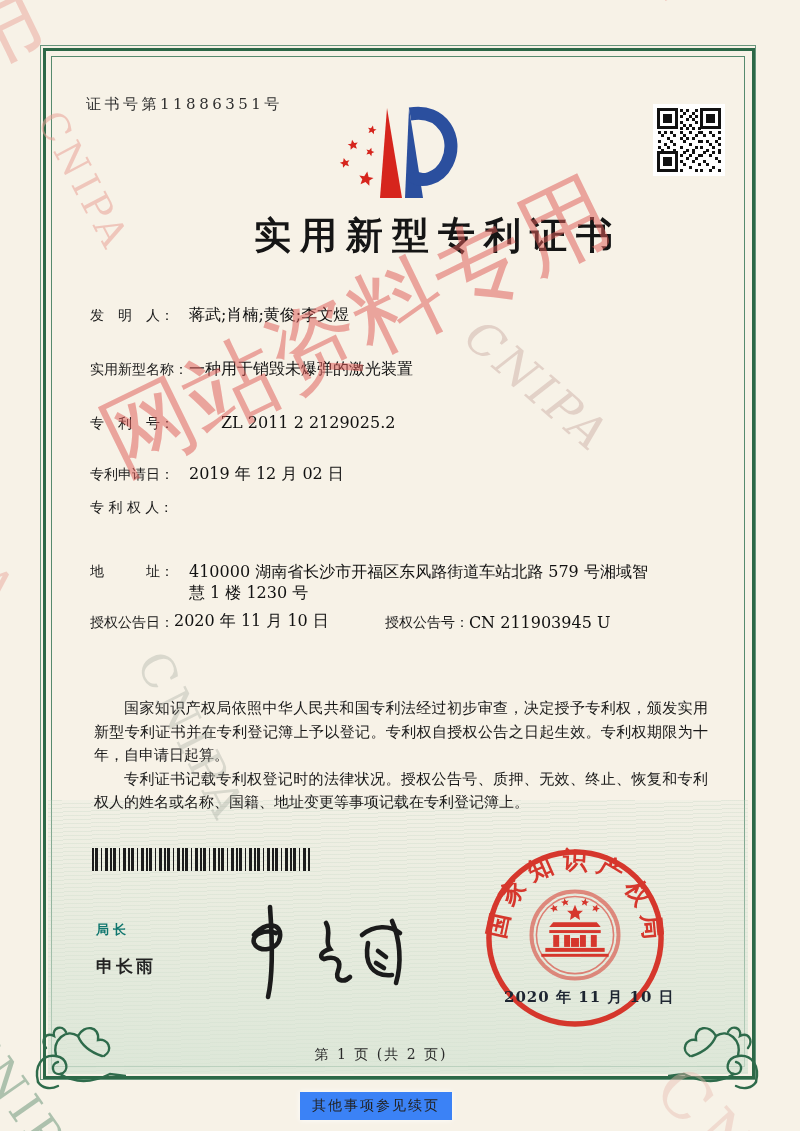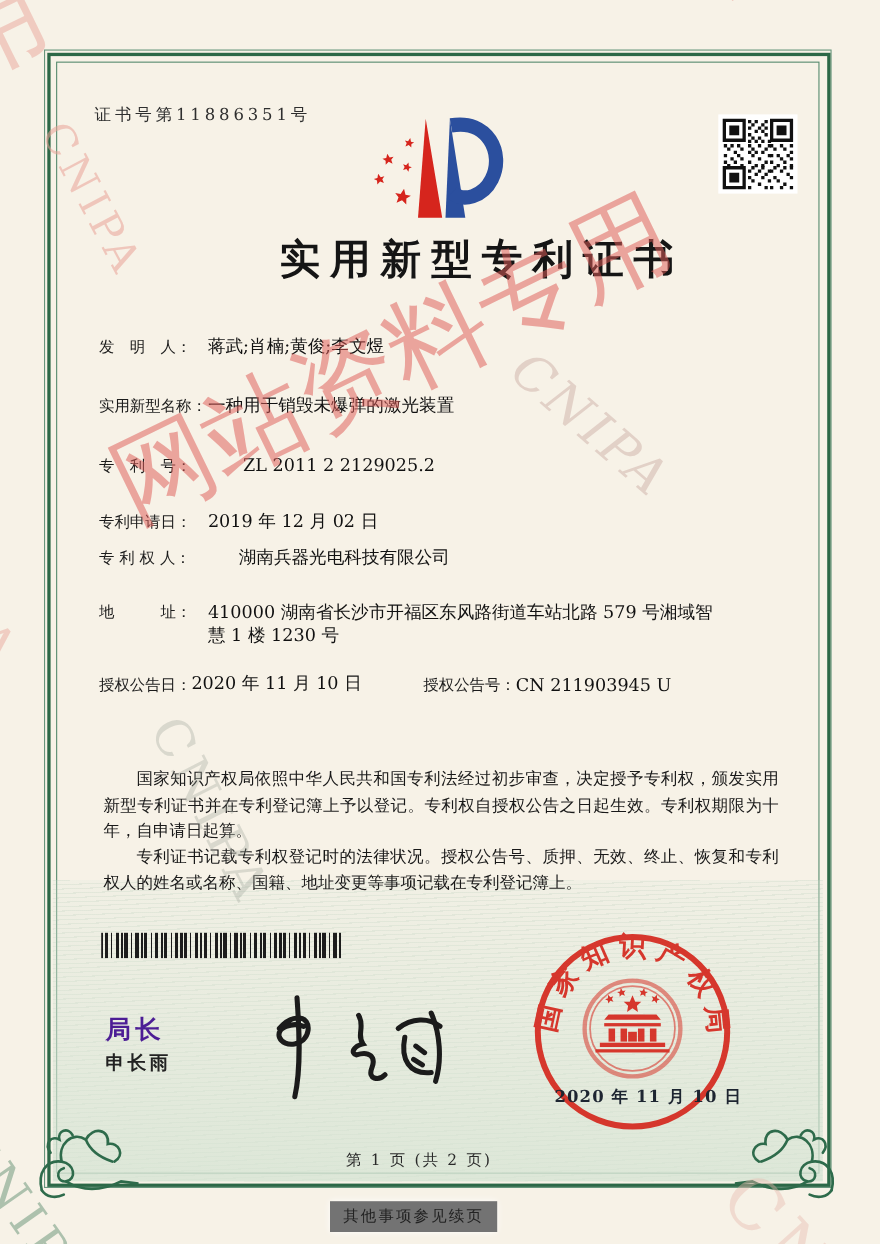--- a/index.html
+++ b/index.html
@@ -24,31 +24,31 @@
   .grantrow .flabel{width:auto;}
   .grantrow .fvalue{width:auto;}
   .g2{margin-left:56px;}
   .paras{left:94px;top:650px;width:614px;z-index:2;font-size:15px;line-height:23.5px;
          text-align:justify;color:#191919;margin-top:47px;}
   .paras p{margin:0;text-indent:2em;}
   .barcode{left:92px;top:848px;width:218px;height:23px;z-index:2;
     background:repeating-linear-gradient(90deg,#1c1c1c 0 2px,rgba(0,0,0,0) 2px 3px,
     #1c1c1c 3px 6px,rgba(0,0,0,0) 6px 9px,#1c1c1c 9px 10px,rgba(0,0,0,0) 10px 13px,
     #1c1c1c 13px 16px,rgba(0,0,0,0) 16px 18px);}
-  .director-title{left:96px;top:921px;font-size:23px;letter-spacing:4px;font-weight:700;
-    font-family:"DejaVu Sans","Liberation Sans",sans-serif;color:#4c1d95;z-index:2;}
+  .director-title{left:96px;top:921px;font-size:13px;letter-spacing:4px;font-weight:700;
+    font-family:"DejaVu Sans","Liberation Sans",sans-serif;color:#0f766e;z-index:2;}
   .director-name{left:96px;top:955px;font-size:17px;letter-spacing:3px;font-weight:700;
     font-family:"DejaVu Sans","Liberation Sans",sans-serif;color:#222;z-index:2;}
   .sig{left:226px;top:893px;z-index:2;}
   .seal{left:481px;top:844px;z-index:3;opacity:.92;}
   .seal-date{left:504px;top:988px;font-size:15px;font-weight:700;letter-spacing:1px;
     color:#1d2531;z-index:4;white-space:nowrap;}
   .page-footer{left:24px;top:1046px;width:714px;text-align:center;font-size:14px;
     letter-spacing:2px;color:#2a2a2a;z-index:2;}
-  .cont-note{left:300px;top:1092px;background:#737373;padding:5px 12px;font-size:14px;
+  .cont-note{left:300px;top:1092px;background:#3b82f6;padding:5px 12px;font-size:14px;
     letter-spacing:2px;color:#222;z-index:2;box-shadow:0 0 6px rgba(255,255,255,.9);}
   .logo{left:330px;top:106px;z-index:2;}
   .qr{left:653px;top:104px;z-index:2;background:#fff;padding:3px;}
   
   .wm{pointer-events:none;white-space:nowrap;transform-origin:left center;z-index:5;
       font-weight:400;}
   .wm-main{left:108px;top:385px;font-size:92px;color:rgba(222,92,88,.52);transform:rotate(-26deg);}
   .wm-main2{left:640px;top:-95px;font-size:92px;color:rgba(230,130,122,.4);transform:rotate(-26deg);}
   .wm-main3{left:-460px;top:185px;font-size:92px;color:rgba(230,140,130,.38);transform:rotate(-26deg);}
   .wm-tl{left:48px;top:92px;font-size:38px;letter-spacing:5px;color:rgba(233,162,152,.55);transform:rotate(62deg);}
@@ -142,23 +142,22 @@
       <span class="fvalue">一种用于销毁未爆弹的激光装置</span>
     </div>
     <div class="frow" style="margin-bottom:31px;gap:32px;">
       <span class="flabel">专　利　号：</span>
       <span class="fvalue">ZL 2011 2 2129025.2</span>
     </div>
     <div class="frow" style="margin-bottom:12px;">
       <span class="flabel">专利申请日：</span>
       <span class="fvalue">2019 年 12 月 02 日</span>
     </div>
-    <div class="frow" style="margin-bottom:28px;gap:28px;">
+    <div class="frow" style="margin-bottom:44px;">
       <span class="flabel">专 利 权 人：</span>
-      <span class="fvalue">湖南兵器光电科技有限公司</span>
     </div>
     <div class="frow">
       <span class="flabel">地　　　址：</span>
       <span class="fvalue" style="width:468px;line-height:21px;">410000 湖南省长沙市开福区东风路街道车站北路 579 号湘域智慧 1 楼 1230 号</span>
     </div>
   </div>
 
   <div class="abs grantrow">
     <span class="flabel">授权公告日：</span>
     <span class="fvalue">2020 年 11 月 10 日</span>

